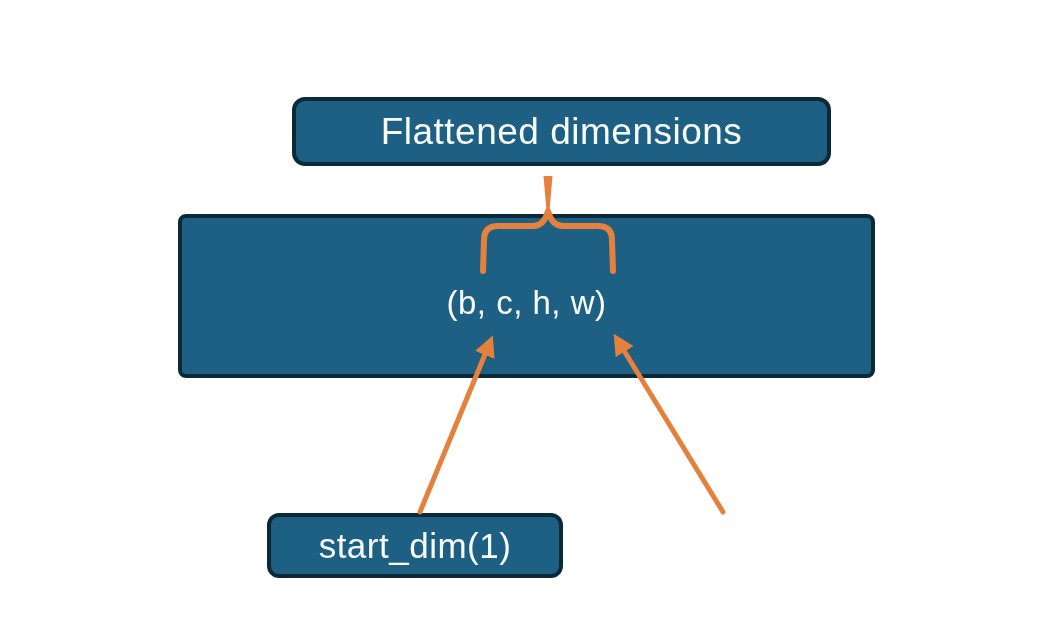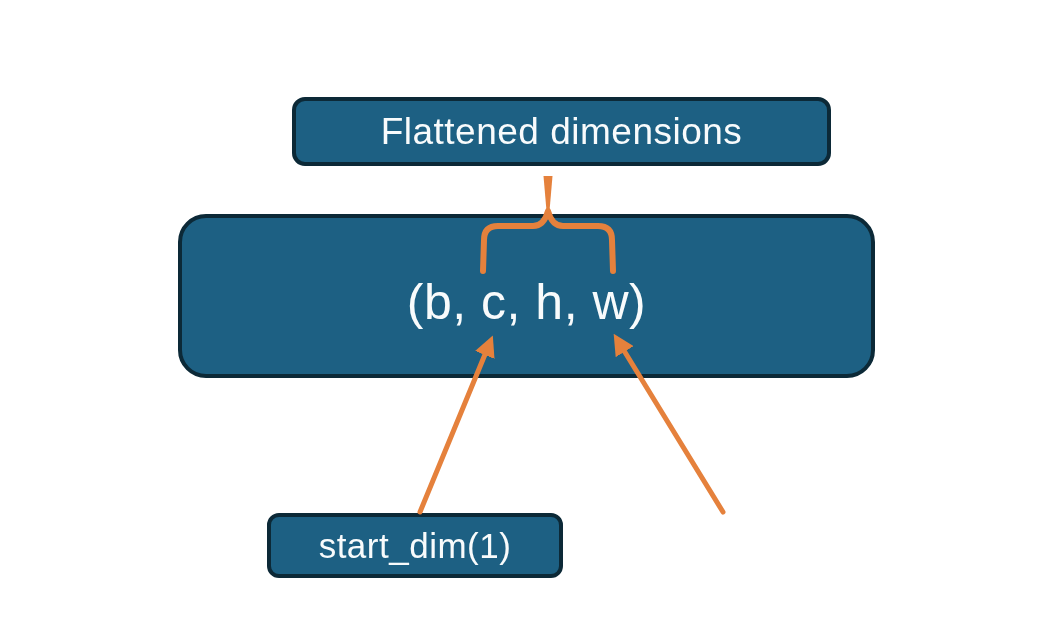--- a/index.html
+++ b/index.html
@@ -45,22 +45,22 @@
   }
   .title-node {
     left: 292px; top: 97px;
     width: 539px; height: 69px;
     border-radius: 13px;
     font-size: 37px;
   }
   .tensor-node {
     left: 178px; top: 214px;
     width: 697px; height: 164px;
-    border-radius: 28px;
-    font-size: 50px;
+    border-radius: 8px;
+    font-size: 33px;
     padding-top: 12px;
   }
   .start-node {
     left: 267px; top: 513px;
     width: 296px; height: 65px;
     border-radius: 12px;
     font-size: 35px;
   }
   .end-node {
     left: 582px; top: 513px;

